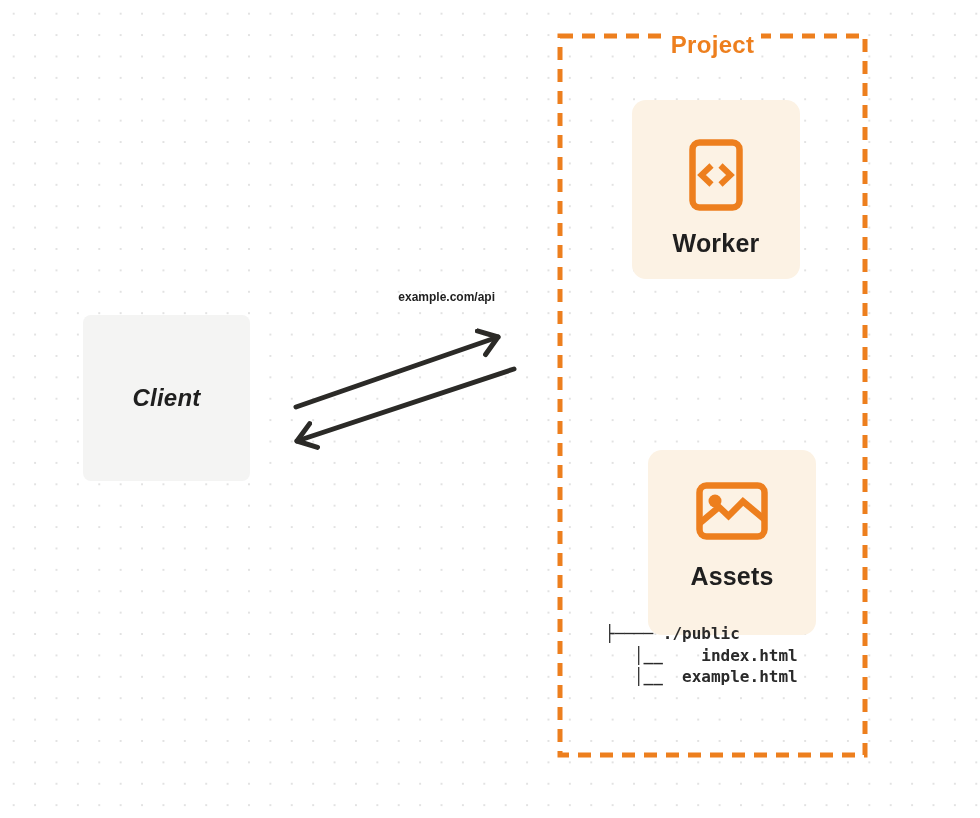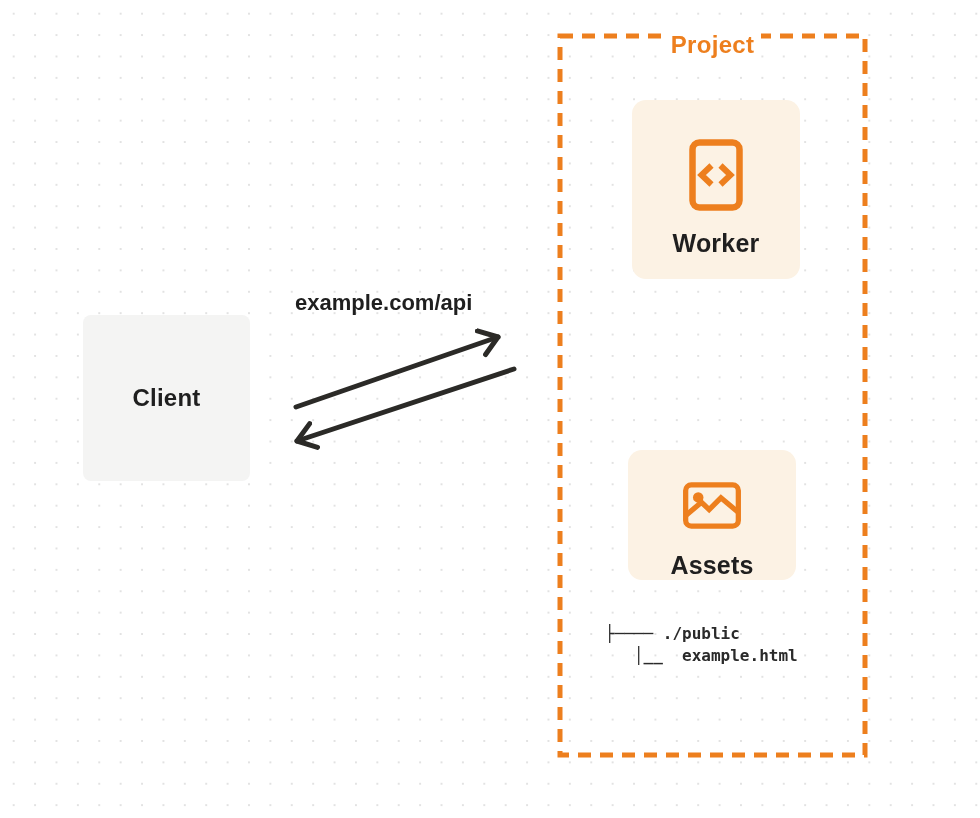--- a/index.html
+++ b/index.html
@@ -34,28 +34,29 @@
     left: 83px; top: 315px;
     width: 167px; height: 166px;
     background: #f4f4f3;
     border-radius: 8px;
   }
   .client-box .node-label {
     font-size: 24px;
     font-weight: 700;
     color: #1f1f1f;
     letter-spacing: 0.2px;
+    font-style: italic;
   }
   .request-label {
     position: absolute;
     z-index: 2;
     left: 295px; top: 290px;
     width: 200px;
-    text-align: left;
-    font-size: 22px;
+    text-align: right;
+    font-size: 12px;
     font-weight: 700;
     color: #1f1f1f;
   }
   .project-label-wrap {
     position: absolute;
     z-index: 3;
     left: 560px; top: 22px;
     width: 305px;
     text-align: center;
     margin-top: 9px;
@@ -80,22 +81,22 @@
     align-items: center;
   }
   .worker-card {
     left: 632px; top: 100px;
     height: 167px;
     padding-top: 12px;
   }
   .worker-card .card-icon { margin-top: 27px; }
   .worker-card .card-label { margin-top: 18px; }
   .assets-card {
-    left: 628px; top: 450px;
-    height: 130px;
+    left: 648px; top: 450px;
+    height: 185px;
   }
   .assets-card .card-icon { margin-top: 32px; }
   .assets-card .card-label { margin-top: 22px; }
   .card-label {
     font-size: 25px;
     font-weight: 700;
     color: #1f1f1f;
     letter-spacing: 0.2px;
   }
   .file-tree {
@@ -149,16 +150,17 @@
     <svg class="card-icon" width="72" height="58" viewBox="0 0 72 58">
       <rect x="3.5" y="3.5" width="65" height="51" rx="7" fill="none" stroke="#ed7f1e" stroke-width="6.5"></rect>
       <circle cx="19" cy="19" r="6.5" fill="#ed7f1e"></circle>
       <polyline points="4,41 23,25 32.5,34 47,19.5 68,37" fill="none" stroke="#ed7f1e" stroke-width="6.5" stroke-linejoin="miter"></polyline>
     </svg>
     <span class="card-label">Assets</span>
   </div>
 
   <div class="file-tree">
     <div class="tree-line">├──── ./public</div>
+    <div class="tree-line">   │__    index.html</div>
     <div class="tree-line">   │__  example.html</div>
   </div>
 
 </div>
 
 </body></html>

